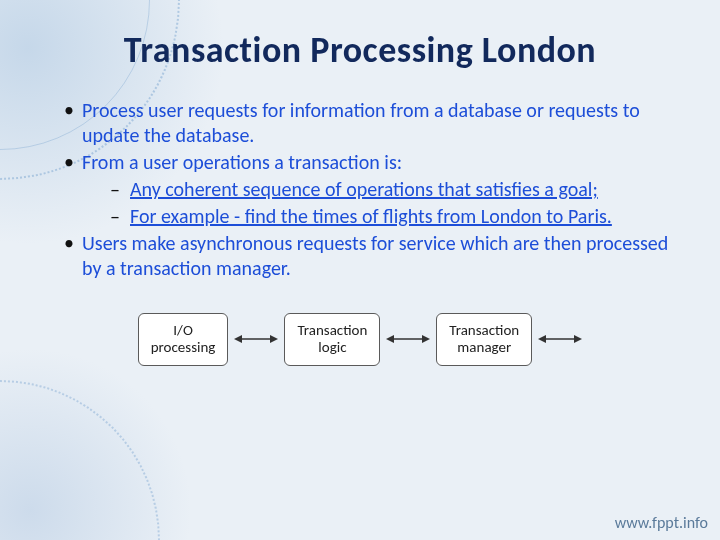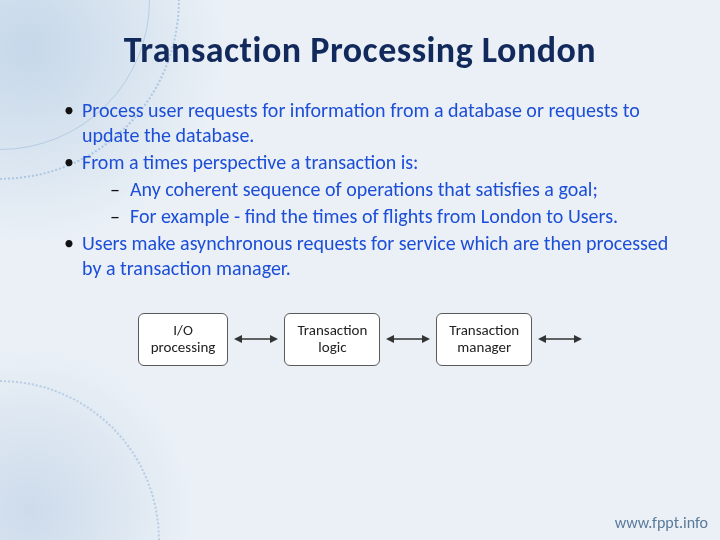--- a/index.html
+++ b/index.html
@@ -53,21 +53,21 @@
     line-height: 1.25;
     color: #1d4ed8;
   }
   ul.bullets { list-style: none; padding-left: 16px; }
   ul.bullets > li { position: relative; padding-left: 18px; margin-bottom: 2px; }
   ul.bullets > li::before {
     content: "•";
     position: absolute; left: 0; top: 0;
     font-size: 20px; color: #111;
   }
-  ul.sub { list-style: none; padding-left: 28px; margin-top: 2px; }
+  ul.sub { list-style: none; padding-left: 28px; margin-top: 2px; text-decoration: underline; }
   ul.sub > li { position: relative; padding-left: 20px; margin-bottom: 2px; }
   ul.sub > li::before {
     content: "–";
     position: absolute; left: 0; top: 0;
     font-size: 20px; color: #111;
   }
   .diagram {
     margin-top: 32px;
     display: flex;
     align-items: center;
@@ -111,27 +111,27 @@
 <div class="slide">
 
   <h1 class="title">Transaction Processing London</h1>
 
   <div class="content">
     <ul class="bullets">
       <li>
         <span>Process user requests for information from a database or requests to update the database.</span>
       </li>
       <li>
-        <span>From a times perspective a transaction is:</span>
+        <span>From a user operations a transaction is:</span>
         <ul class="sub">
           <li>
             <span>Any coherent sequence of operations that satisfies a goal;</span>
           </li>
           <li>
-            <span>For example - find the times of flights from London to Users.</span>
+            <span>For example - find the times of flights from London to Paris.</span>
           </li>
         </ul>
       </li>
       <li>
         <span>Users make asynchronous requests for service which are then processed by a transaction manager.</span>
       </li>
     </ul>
   </div>
 
   <div class="diagram">

